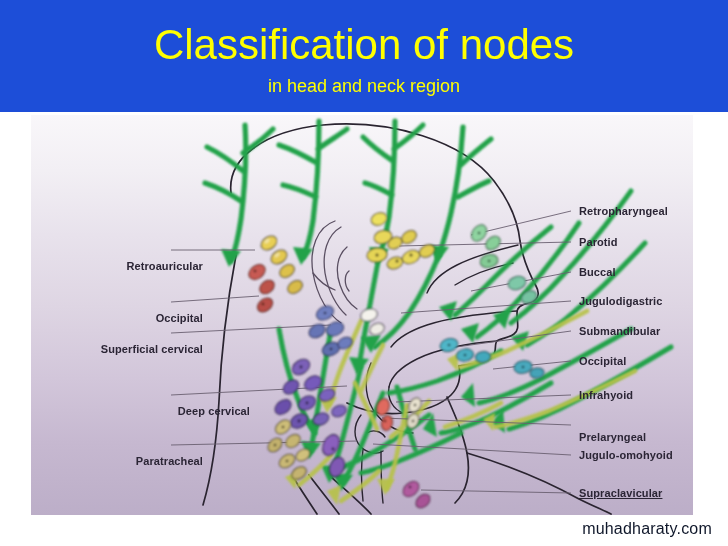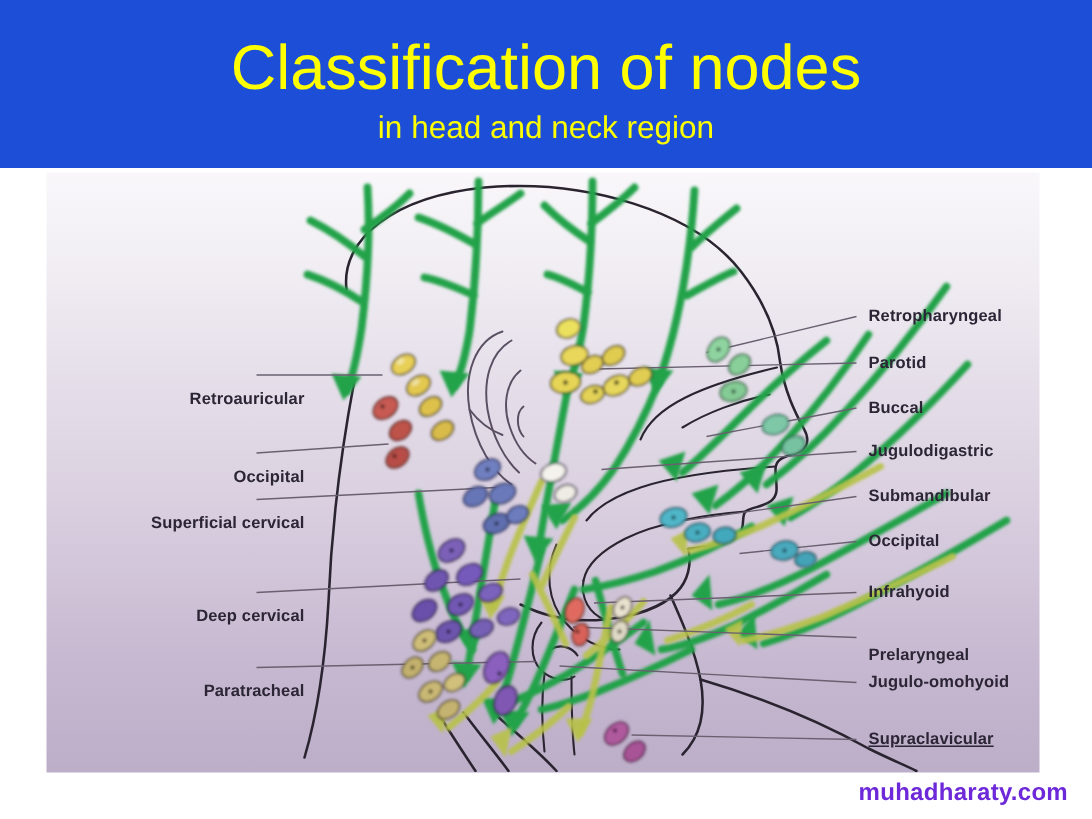--- a/index.html
+++ b/index.html
@@ -36,21 +36,21 @@
     letter-spacing: 0px;
     line-height: 46px;
     white-space: nowrap;
   }
   #title-sub {
     position: absolute;
     left: 0; top: 74px;
     width: 728px;
     text-align: center;
     color: #ffff00;
-    font-size: 21px;
+    font-size: 18px;
     font-weight: 400;
     line-height: 24px;
     white-space: nowrap;
   }
 
   
   #body-area {
     position: absolute;
     left: 0; top: 112px;
     width: 728px;
@@ -94,22 +94,22 @@
   .callout.left  { text-align: right; margin-top: 16px; }
   .callout.right { text-align: left; }
 
   
   #footer-watermark {
     position: absolute;
     right: 16px;
     bottom: 8px;
     font-family: "Liberation Sans", sans-serif;
     font-size: 16px;
-    font-weight: 700;
-    color: #6d28d9;
+    font-weight: 400;
+    color: #0f172a;
     letter-spacing: 0.2px;
     white-space: nowrap;
   }
 </style>
 </head>
 <body>
 
 <div id="slide">
 
   <div id="title-band">
@@ -479,21 +479,21 @@
 
       <div class="callout left" style="left:0px; top:129px; width:172px;">
         <span>Retroauricular</span>
       </div>
       <div class="callout left" style="left:0px; top:181px; width:172px;">
         <span>Occipital</span>
       </div>
       <div class="callout left" style="left:0px; top:212px; width:172px;">
         <span>Superficial cervical</span>
       </div>
-      <div class="callout left" style="left:0px; top:274px; width:172px;">
+      <div class="callout left" style="left:0px; top:274px; width:172px;padding-left:47px;">
         <span>Deep cervical</span>
       </div>
       <div class="callout left" style="left:0px; top:324px; width:172px;">
         <span>Paratracheal</span>
       </div>
 
       <div class="callout right" style="left:548px; top:90px;">
         <span>Retropharyngeal</span>
       </div>
       <div class="callout right" style="left:548px; top:121px;">

